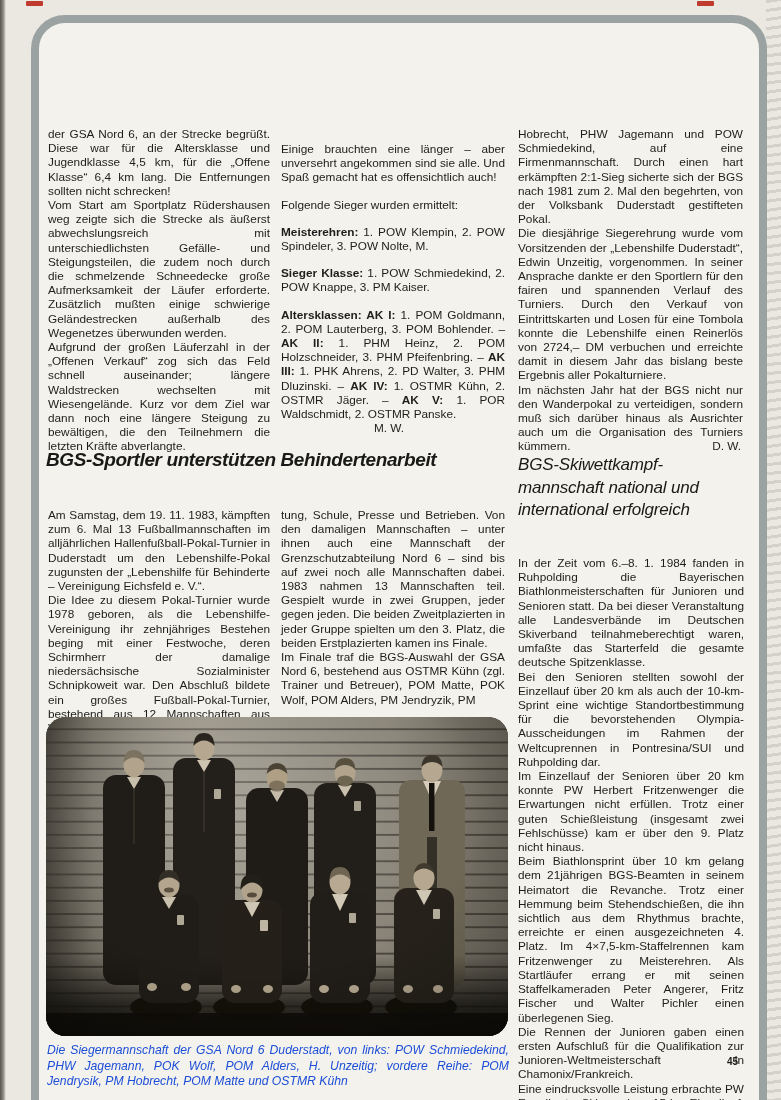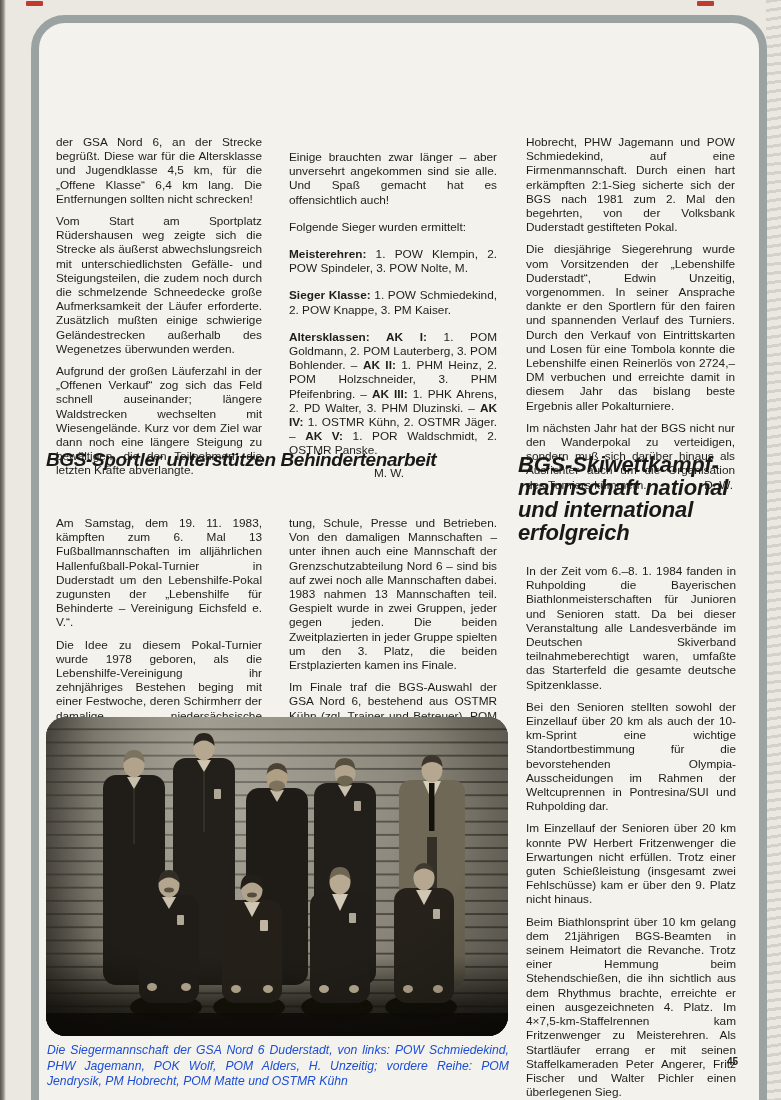--- a/index.html
+++ b/index.html
@@ -26,33 +26,33 @@
   .frame{
     left:31px;top:15px;width:736px;height:1120px;
     border:8px solid #9ba3a2;
     border-radius:34px;
     background:#f3f2ec;
     box-sizing:border-box;
   }
   
   .col{position:absolute;text-align:justify;}
   .body-text{font-size:11.8px;line-height:14.2px;color:#1d1d1b;}
-  .body-text p{margin:8px;}
+  .body-text p{margin:0;}
   .body-text p.gap{margin-top:13px;}
   b{font-weight:700;}
   .sig{text-align:center;padding-right:8px;margin-top:0;}
   .sig-inline{float:right;padding-right:2px;}
   .headline-lg{
     font-size:19px;line-height:28.5px;
     font-weight:700;font-style:italic;
     letter-spacing:-0.4px;color:#191917;text-align:left;
   }
   .headline-md{
-    font-size:22px;line-height:22.5px;
-    font-weight:700;font-style:italic;
+    font-size:17px;line-height:22.5px;
+    font-weight:400;font-style:italic;
     letter-spacing:-0.2px;color:#191917;text-align:left;
   }
   figure{margin:0;}
   .photo{
     left:46px;top:717px;width:462px;height:319px;
     border-radius:20px;overflow:hidden;background:#1d1b17;
   }
   .caption{
     left:47px;top:1043px;width:462px;
     font-style:italic;font-size:12.2px;line-height:15.6px;
@@ -73,21 +73,21 @@
 
 <div class="abs frame"></div>
 
 <div class="col body-text" style="left:48px;top:127px;width:222px;">
   <p>der GSA Nord 6, an der Strecke begrüßt. Diese war für die Altersklasse und Jugendklasse 4,5 km, für die „Offene Klasse“ 6,4 km lang. Die Entfernungen sollten nicht schrecken!</p>
   <p>Vom Start am Sportplatz Rüdershausen weg zeigte sich die Strecke als äußerst abwechslungsreich mit unterschiedlichsten Gefälle- und Steigungsteilen, die zudem noch durch die schmelzende Schneedecke große Aufmerksamkeit der Läufer erforderte. Zusätzlich mußten einige schwierige Geländestrecken außerhalb des Wegenetzes überwunden werden.</p>
   <p>Aufgrund der großen Läuferzahl in der „Offenen Verkauf“ zog sich das Feld schnell auseinander; längere Waldstrecken wechselten mit Wiesengelände. Kurz vor dem Ziel war dann noch eine längere Steigung zu bewältigen, die den Teilnehmern die letzten Kräfte abverlangte.</p>
 </div>
 
 <div class="col body-text" style="left:281px;top:142px;width:224px;">
-  <p>Einige brauchten zwar länger – aber unversehrt angekommen sind sie alle. Und Spaß gemacht hat es offensichtlich auch!</p>
+  <p>Einige brauchten eine länger – aber unversehrt angekommen sind sie alle. Und Spaß gemacht hat es offensichtlich auch!</p>
   <p class="gap">Folgende Sieger wurden ermittelt:</p>
   <p class="gap"><b>Meisterehren:</b><span> 1. POW Klempin, 2. POW Spindeler, 3. POW Nolte, M.</span></p>
   <p class="gap"><b>Sieger Klasse:</b><span> 1. POW Schmiedekind, 2. POW Knappe, 3. PM Kaiser.</span></p>
   <p class="gap"><b>Altersklassen: AK I:</b><span> 1. POM Goldmann, 2. POM Lauterberg, 3. POM Bohlender. – </span><b>AK II:</b><span> 1. PHM Heinz, 2. POM Holzschneider, 3. PHM Pfeifenbring. – </span><b>AK III:</b><span> 1. PHK Ahrens, 2. PD Walter, 3. PHM Dluzinski. – </span><b>AK IV:</b><span> 1. OSTMR Kühn, 2. OSTMR Jäger. – </span><b>AK V:</b><span> 1. POR Waldschmidt, 2. OSTMR Panske.</span></p>
   <p class="sig">M. W.</p>
 </div>
 
 <div class="col body-text" style="left:518px;top:127px;width:225px;">
   <p>Hobrecht, PHW Jagemann und POW Schmiedekind, auf eine Firmenmannschaft. Durch einen hart erkämpften 2:1-Sieg sicherte sich der BGS nach 1981 zum 2. Mal den begehrten, von der Volksbank Duderstadt gestifteten Pokal.</p>
   <p>Die diesjährige Siegerehrung wurde vom Vorsitzenden der „Lebenshilfe Duderstadt“, Edwin Unzeitig, vorgenommen. In seiner Ansprache dankte er den Sportlern für den fairen und spannenden Verlauf des Turniers. Durch den Verkauf von Eintrittskarten und Losen für eine Tombola konnte die Lebenshilfe einen Reinerlös von 2724,– DM verbuchen und erreichte damit in diesem Jahr das bislang beste Ergebnis aller Pokalturniere.</p>

